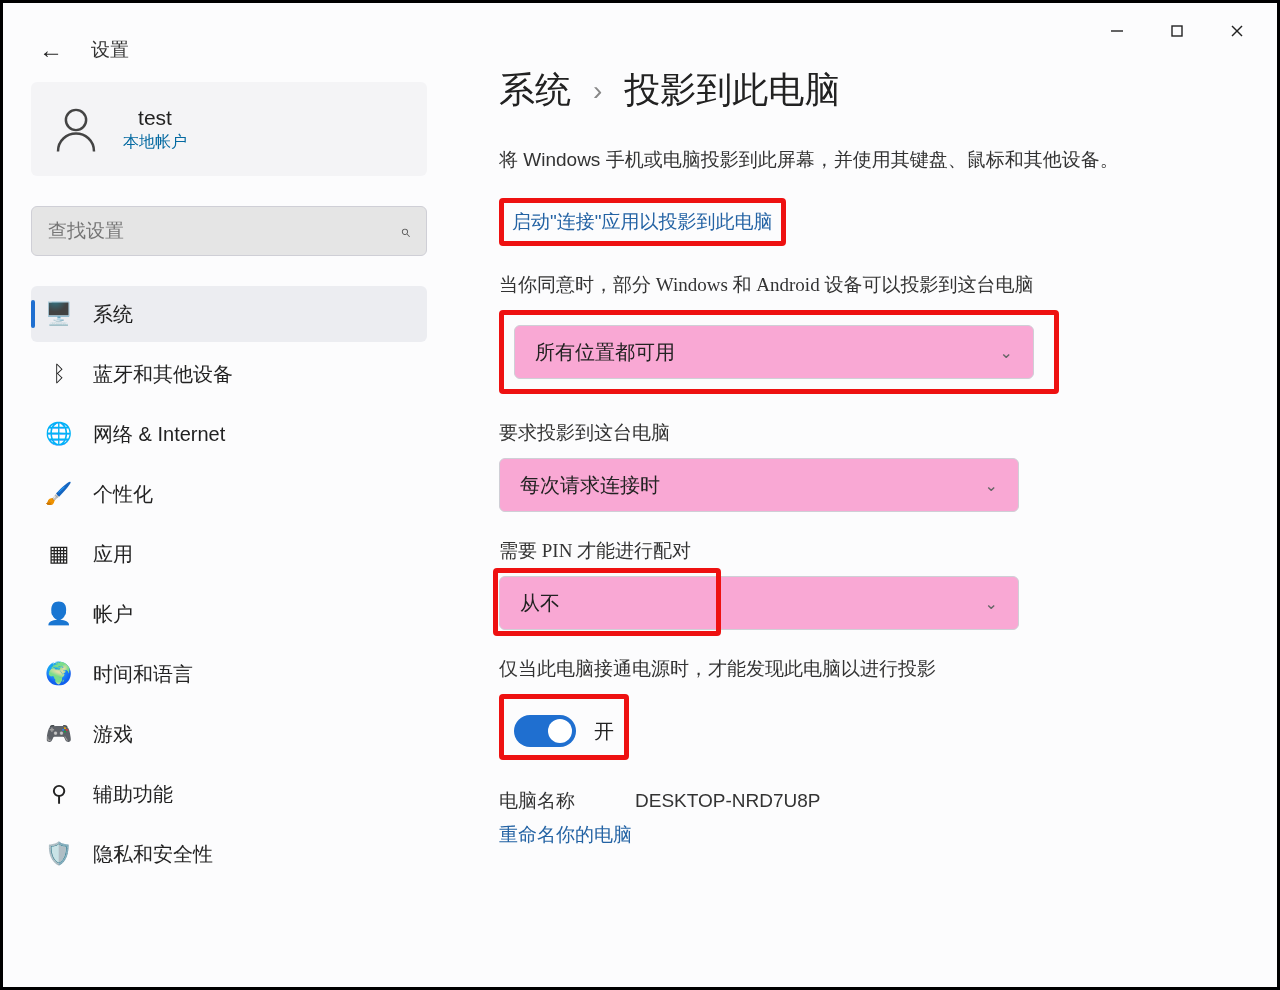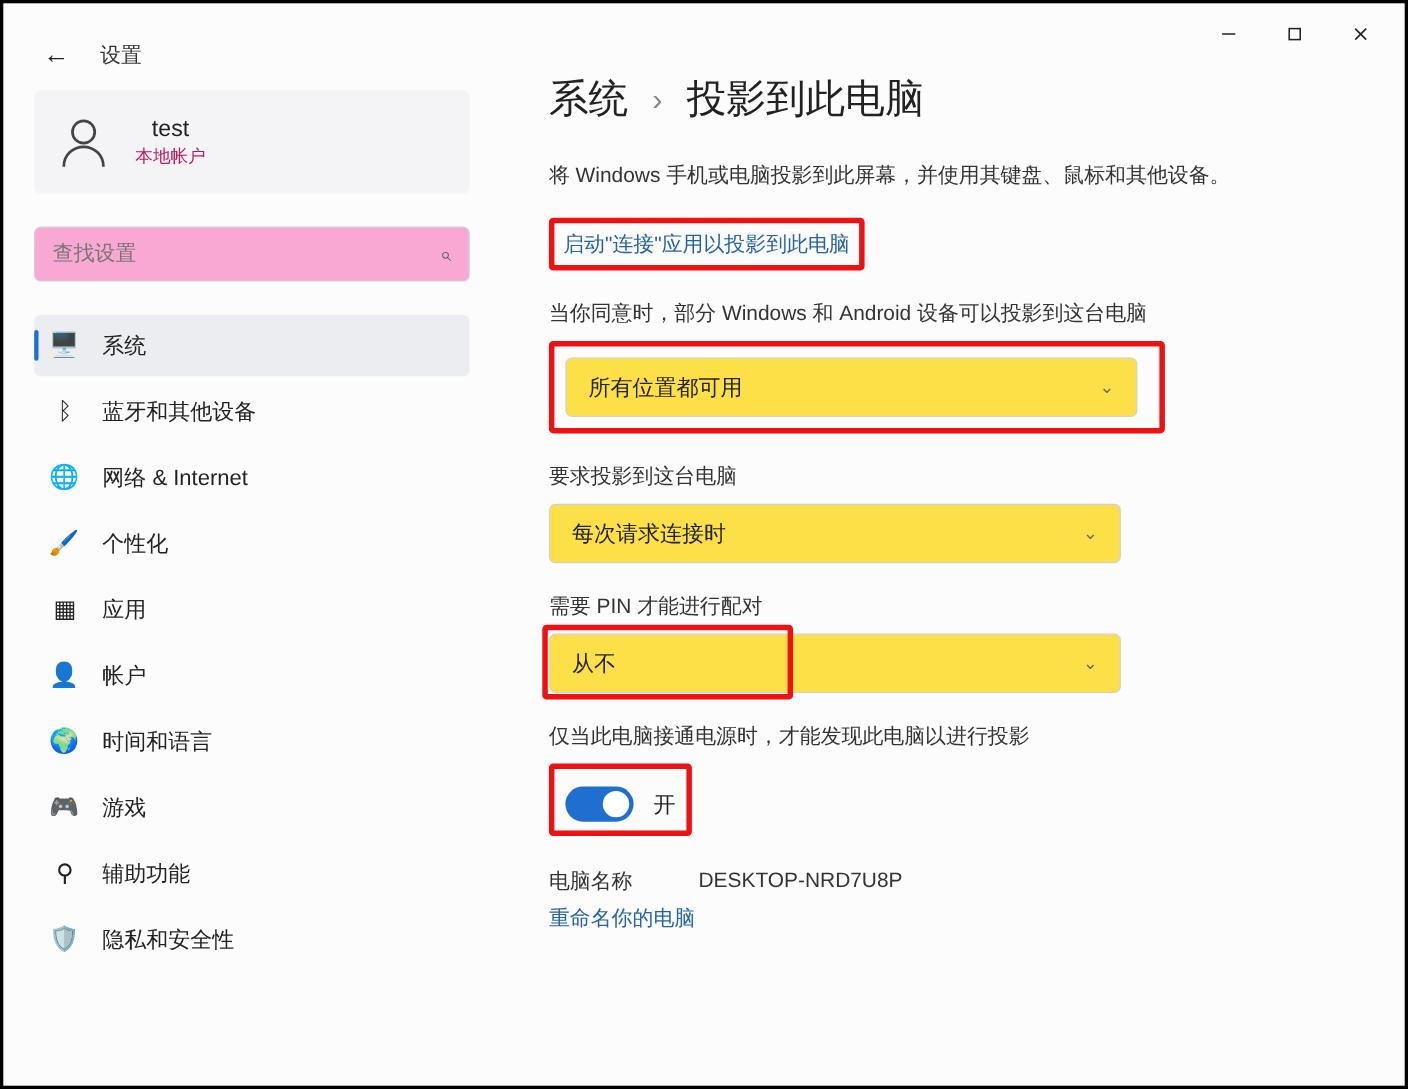--- a/index.html
+++ b/index.html
@@ -10,38 +10,38 @@
 .tbtn svg{width:14px;height:14px;}
 .header-row{display:flex;align-items:center;gap:28px;padding:0 0 0 36px;margin-top:-22px;}
 .back-btn{font-size:24px;color:#222;}
 .header-title{font-size:19px;color:#333;}
 .body{display:flex;height:calc(100% - 70px);}
 .sidebar{width:440px;padding:18px 16px 0 28px;display:flex;flex-direction:column;}
 .account{display:flex;align-items:center;gap:20px;background:#f4f4f6;border-radius:6px;padding:20px 18px;margin-bottom:30px;}
 .avatar{width:54px;height:54px;}
 .avatar svg{width:54px;height:54px;stroke:#444;stroke-width:2.2;fill:none;}
 .acct-name{font-size:21px;color:#222;font-weight:500;text-align:center;}
-.acct-type{font-size:16px;color:#be185d;margin-top:2px;}
-.searchbox{display:flex;align-items:center;border:1px solid #cfcfd6;border-radius:6px;height:50px;padding:0 16px;background:#f9a8d4;margin-bottom:30px;}
+.acct-type{font-size:16px;color:#0369a1;margin-top:2px;}
+.searchbox{display:flex;align-items:center;border:1px solid #cfcfd6;border-radius:6px;height:50px;padding:0 16px;background:#e5e5e5;margin-bottom:30px;}
 .searchbox input{flex:1;border:none;outline:none;font-size:19px;color:#333;background:transparent;}
 .search-icon{font-size:18px;color:#555;transform:scaleX(-1);}
 .nav{display:flex;flex-direction:column;gap:4px;overflow:hidden;}
 .nav-item{display:flex;align-items:center;gap:20px;height:56px;padding:0 14px;border-radius:6px;cursor:default;font-size:20px;color:#222;}
 .nav-item.selected{background:#ecedf1;position:relative;}
 .nav-item.selected::before{content:"";position:absolute;left:0;top:14px;bottom:14px;width:4px;background:#1f6fd0;border-radius:3px;}
 .nav-icon{width:28px;height:28px;display:flex;align-items:center;justify-content:center;font-size:22px;}
 .content{flex:1;padding:0 40px 0 56px;overflow:hidden;}
 .breadcrumb{display:flex;align-items:center;gap:22px;font-size:36px;color:#222;margin-top:2px;margin-bottom:30px;}
 .bc-sep{color:#888;font-size:28px;}
 .bc-page{font-weight:500;}
 .desc{font-size:19px;color:#333;line-height:1.55;max-width:680px;margin-bottom:24px;}
 .link-box{display:inline-block;}
 .linktext{color:#2463a4;font-size:19px;}
-.section-label{font-size:19px;color:#333;margin-top:26px;margin-bottom:12px;}
-.dropdown{width:520px;height:54px;border:1px solid #cfcfd6;border-radius:6px;background:#fde047;display:flex;align-items:center;justify-content:space-between;padding:0 20px;font-size:20px;color:#222;}
+.section-label{font-size:19px;color:#333;margin-top:26px;margin-bottom:12px;font-family:Liberation Serif, serif;}
+.dropdown{width:520px;height:54px;border:1px solid #cfcfd6;border-radius:6px;background:#f9a8d4;display:flex;align-items:center;justify-content:space-between;padding:0 20px;font-size:20px;color:#222;}
 .chev{color:#666;font-size:16px;}
 .toggle-row{display:flex;align-items:center;gap:18px;margin-top:8px;}
 .toggle{width:62px;height:32px;border-radius:16px;background:#1f6fd0;position:relative;}
 .toggle .knob{position:absolute;right:4px;top:4px;width:24px;height:24px;border-radius:50%;background:#fff;}
 .toggle-label{font-size:20px;color:#222;}
 .pcname-row{display:flex;align-items:center;gap:60px;margin-top:28px;font-size:19px;color:#333;}
 .rename{color:#2463a4;font-size:19px;margin-top:8px;}
 .hl{border:5px solid #e11;border-radius:4px;padding:6px 8px;}
 .hl-dd{border:5px solid #e11;border-radius:4px;padding:10px 10px;width:560px;}
 .hl-pin{border:5px solid #e11;border-radius:4px;padding:6px 8px;display:inline-block;}

